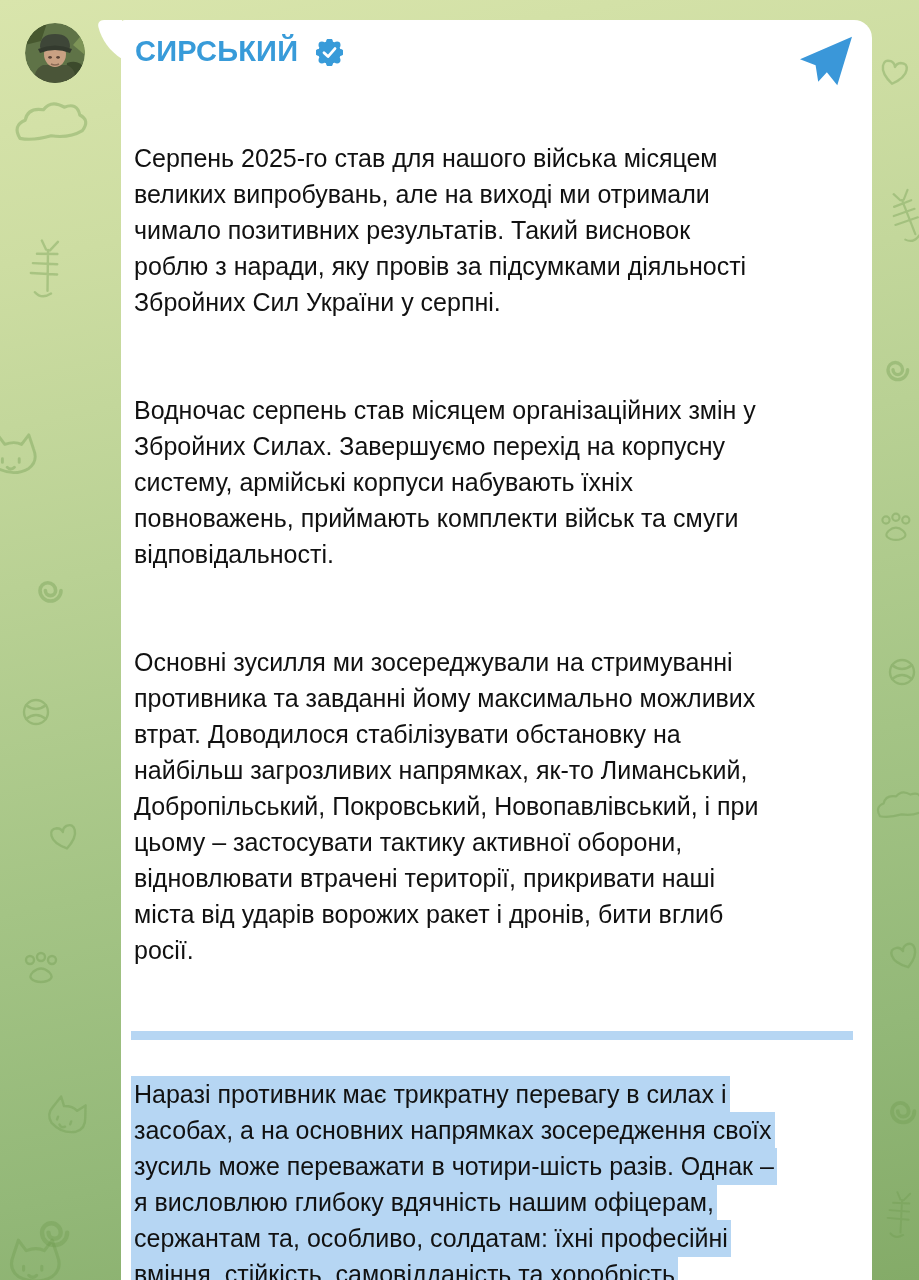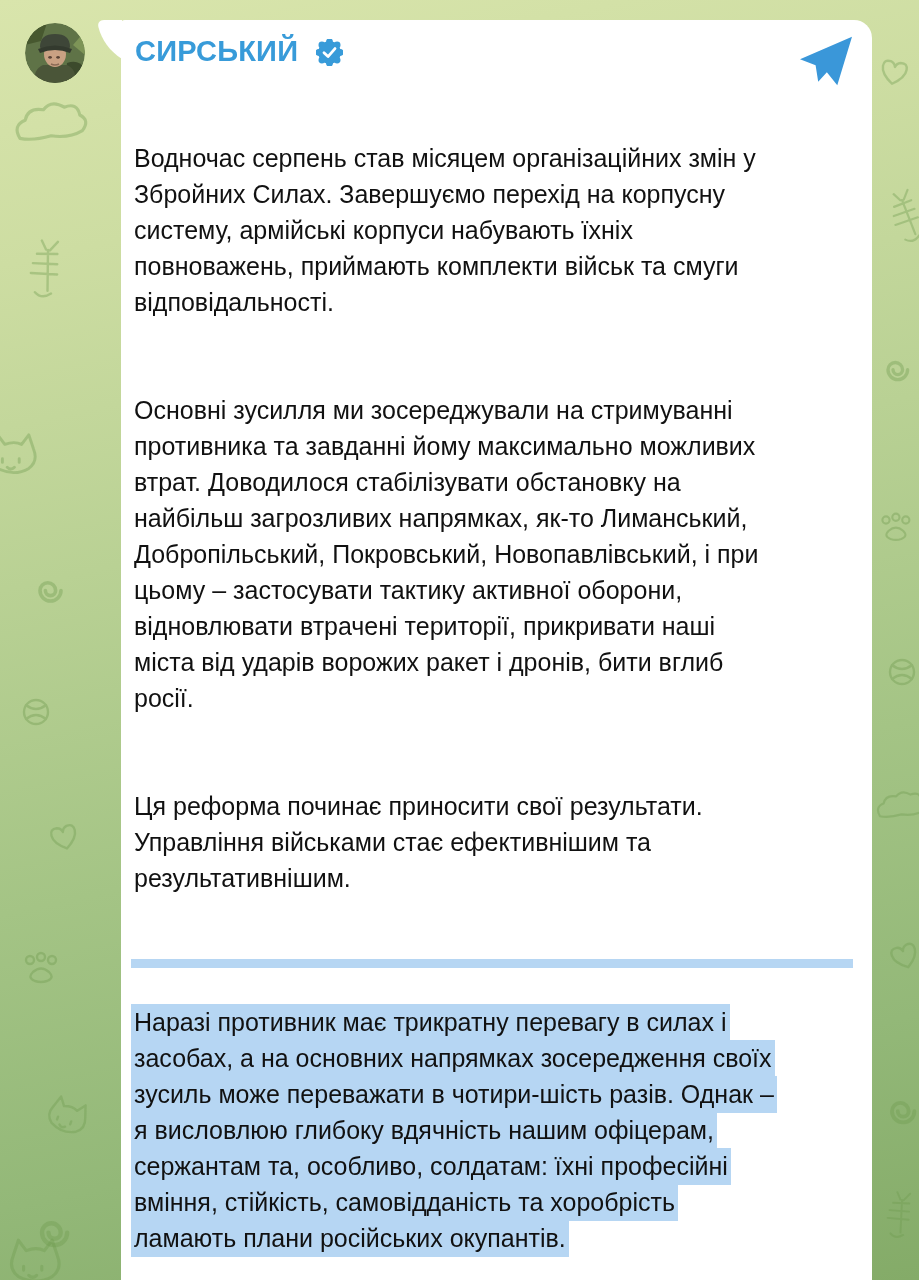--- a/index.html
+++ b/index.html
@@ -142,37 +142,39 @@
           </g>
           <path d="M8 13.8 L12 17.6 L19 9.6" stroke="#ffffff" stroke-width="2.8" fill="none" stroke-linecap="round" stroke-linejoin="round"></path>
         </svg>
       </div>
       <svg class="share-plane" viewBox="0 0 64 60">
         <path d="M62 2 L2 28 L20 35 L23 54 L33 43 L45 58 Z" fill="#3a97d9"></path>
       </svg>
     </div>
 
     <div class="message-text">
+      <p>Серпень 2025-го став для нашого війська місяцем
+великих випробувань, але на виході ми отримали
+чимало позитивних результатів. Такий висновок
+роблю з наради, яку провів за підсумками діяльності
+Збройних Сил України у серпні.</p>
       <p>Водночас серпень став місяцем організаційних змін у
 Збройних Силах. Завершуємо перехід на корпусну
 систему, армійські корпуси набувають їхніх
 повноважень, приймають комплекти військ та смуги
 відповідальності.</p>
       <p>Основні зусилля ми зосереджували на стримуванні
 противника та завданні йому максимально можливих
 втрат. Доводилося стабілізувати обстановку на
 найбільш загрозливих напрямках, як-то Лиманський,
 Добропільський, Покровський, Новопавлівський, і при
 цьому – застосувати тактику активної оборони,
 відновлювати втрачені території, прикривати наші
 міста від ударів ворожих ракет і дронів, бити вглиб
 росії.</p>
-      <p>Ця реформа починає приносити свої результати.
-Управління військами стає ефективнішим та
-результативнішим.</p>
       <div class="sel-strip"></div>
       <p class="highlighted"><span class="sel">Наразі противник має трикратну перевагу в силах і
 засобах, а на основних напрямках зосередження своїх
 зусиль може переважати в чотири-шість разів. Однак –
 я висловлюю глибоку вдячність нашим офіцерам,
 сержантам та, особливо, солдатам: їхні професійні
 вміння, стійкість, самовідданість та хоробрість
 ламають плани російських окупантів.</span></p>
     </div>
   </div>

